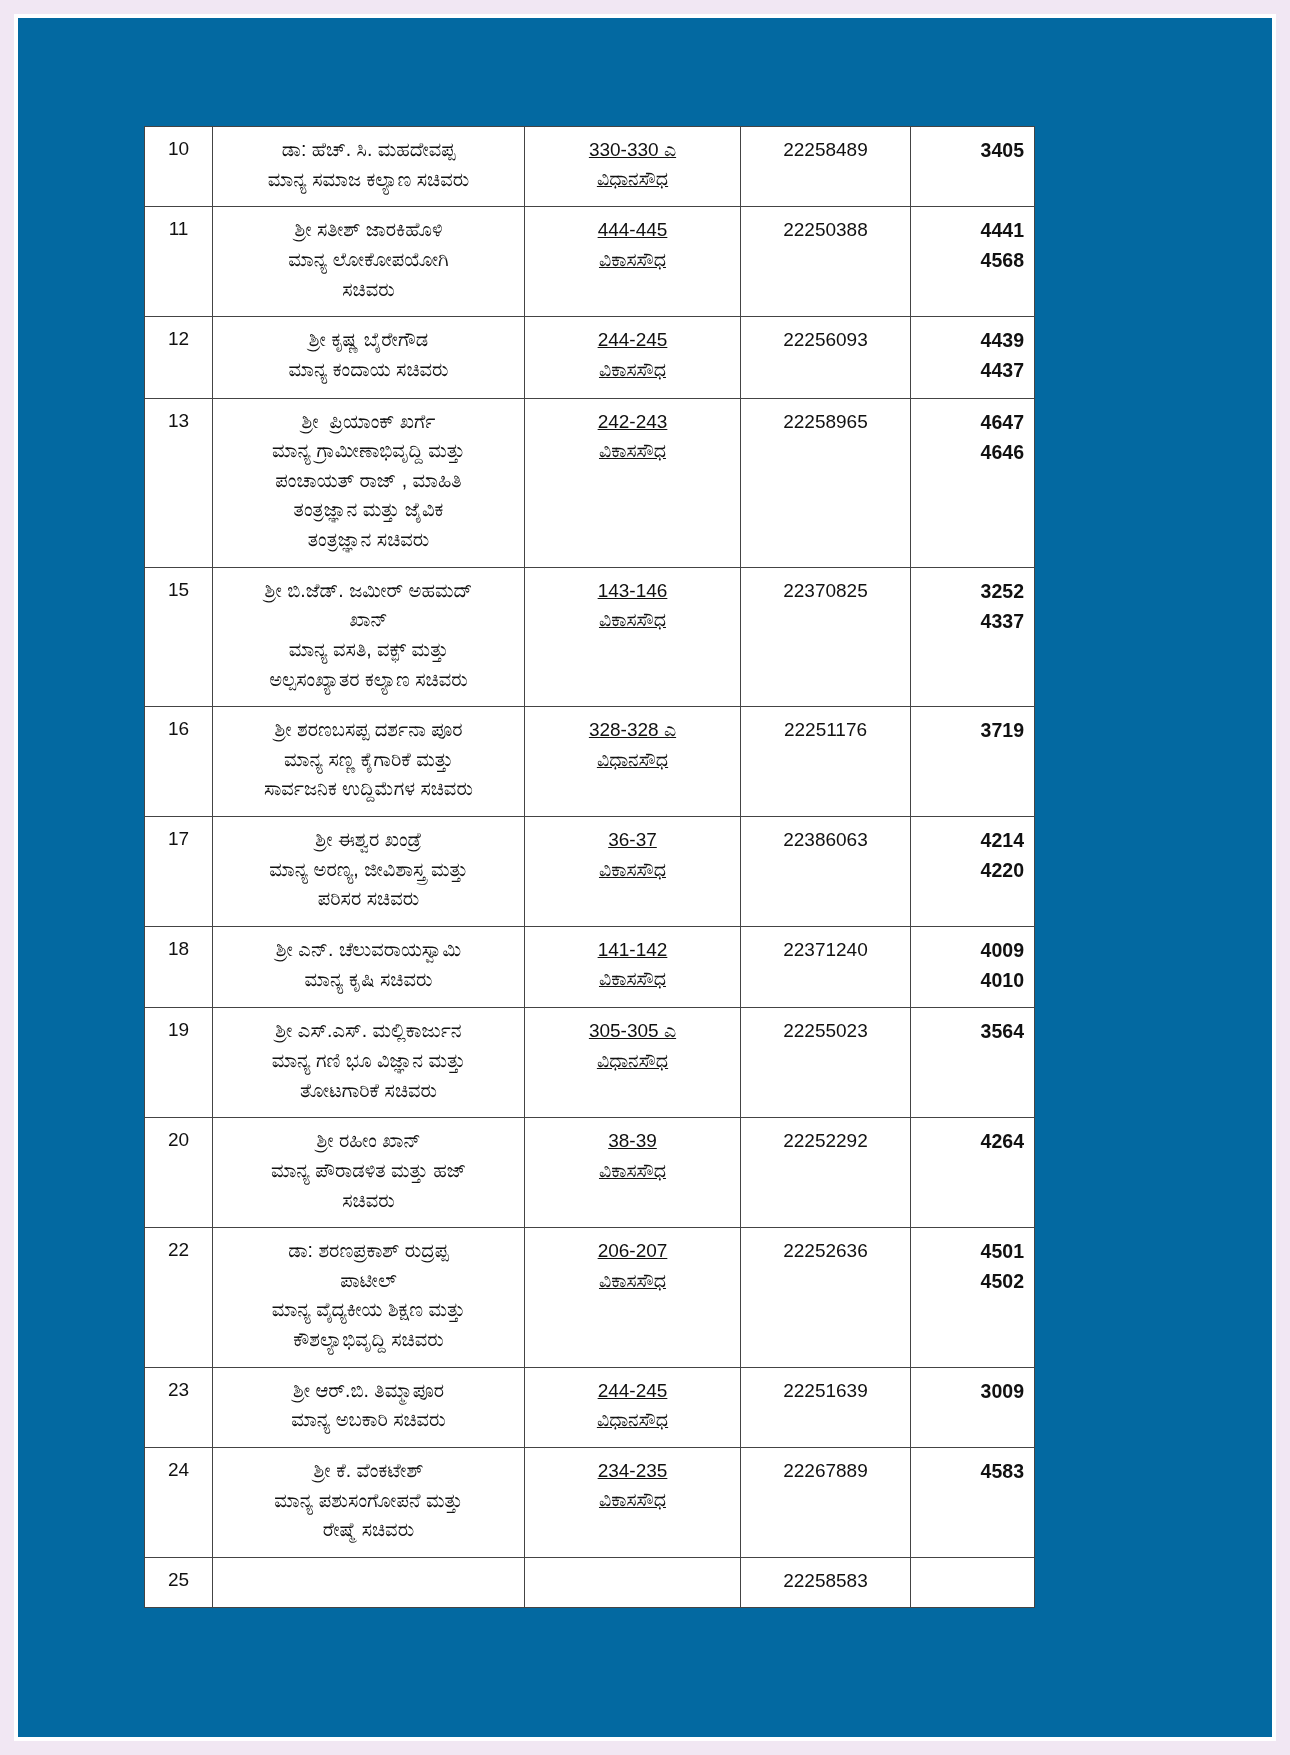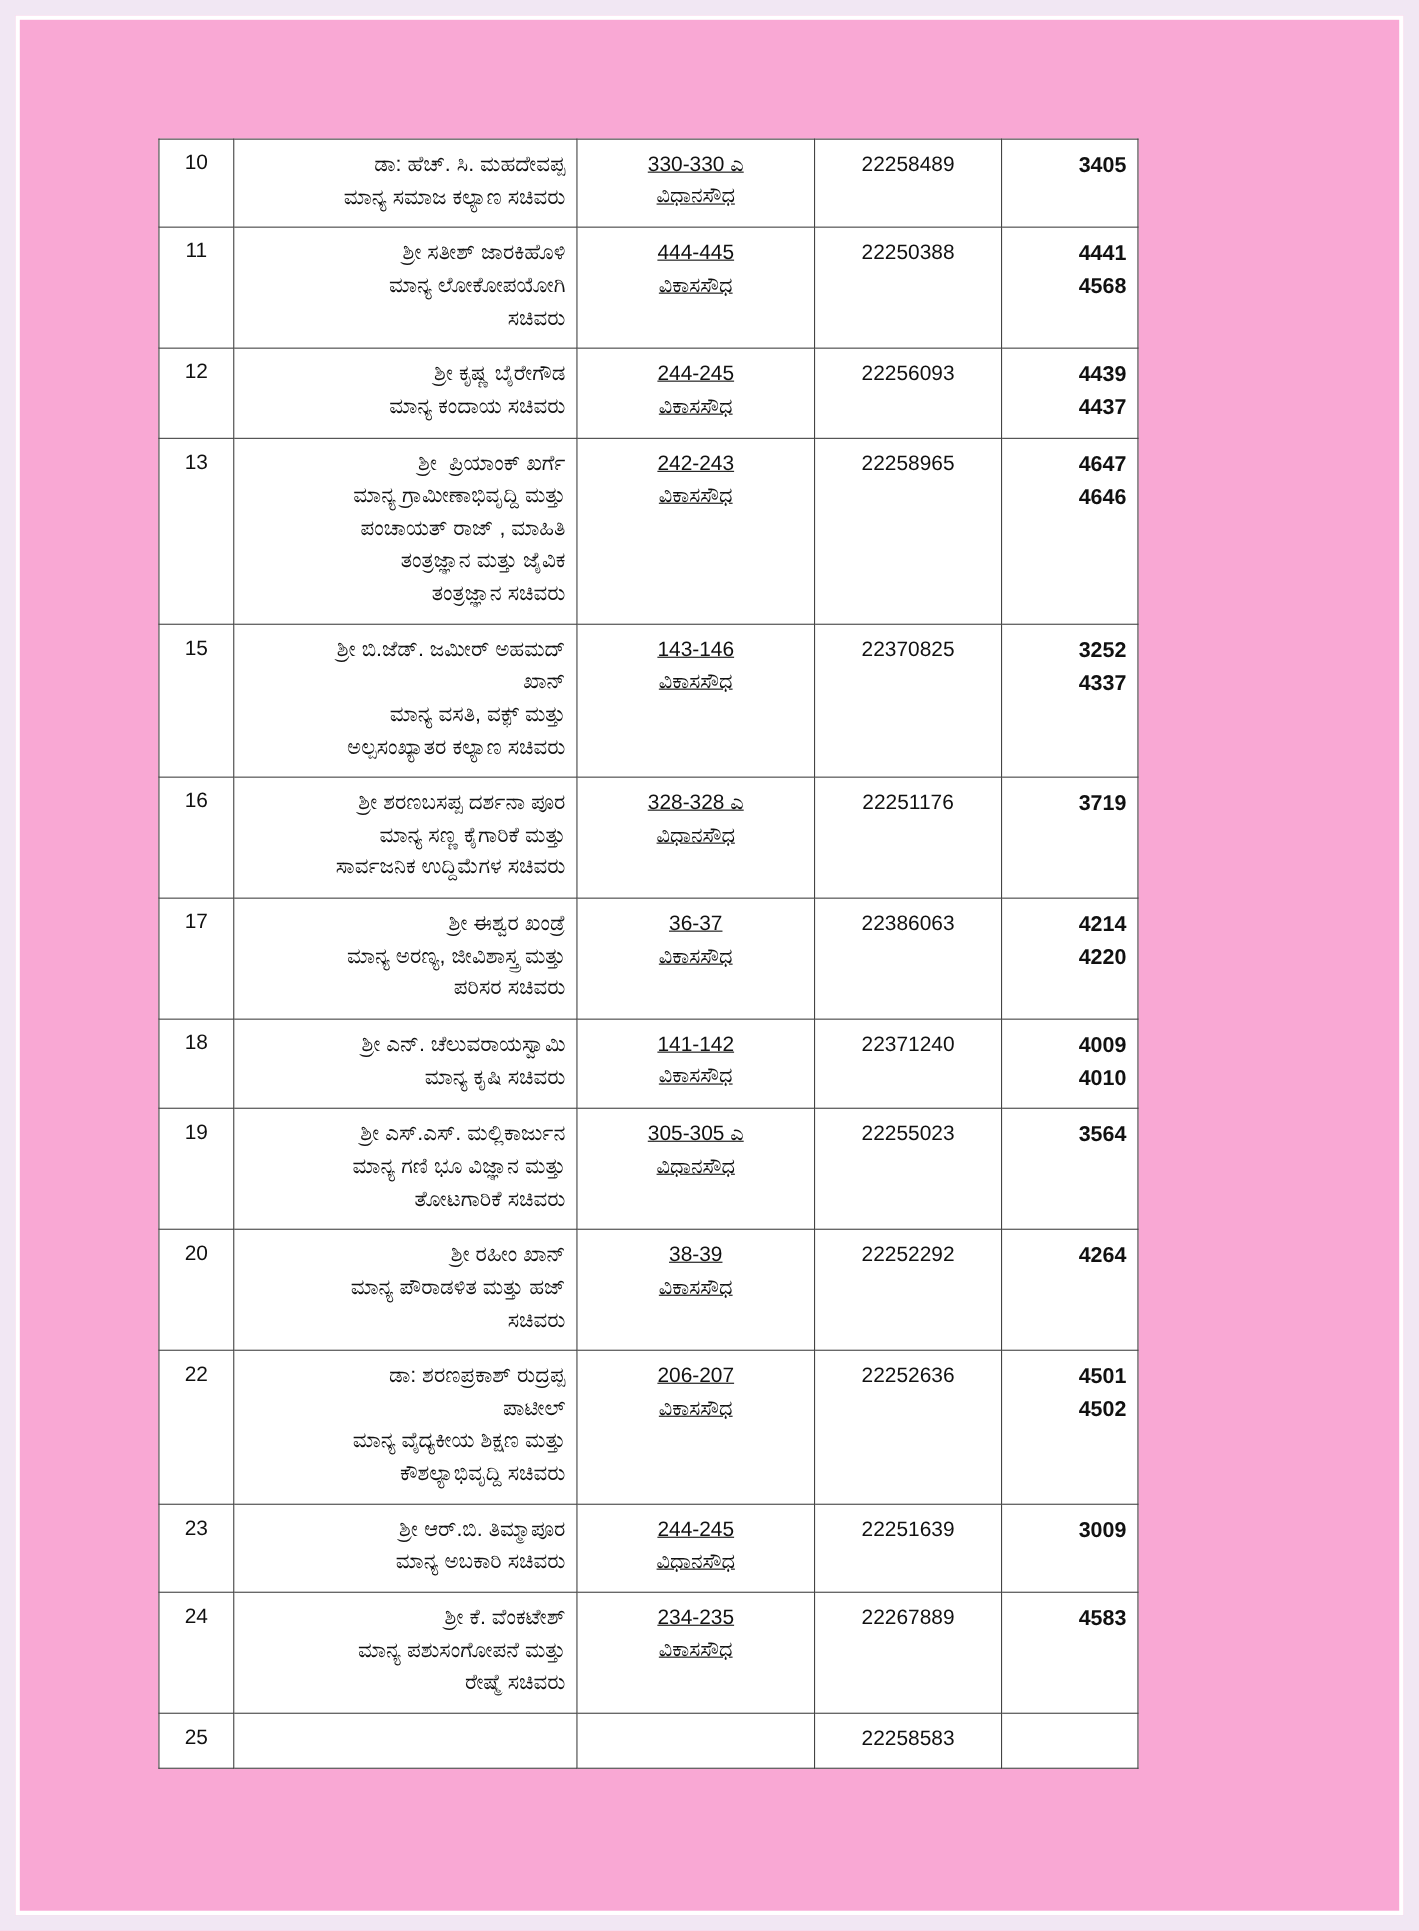--- a/index.html
+++ b/index.html
@@ -11,21 +11,21 @@
     height: 1755px;
     background: #ffffff;
     font-family: "Liberation Sans", "DejaVu Sans", sans-serif;
     overflow: hidden;
   }
   .page-frame {
     position: absolute;
     left: 0; top: 0;
     width: 1290px;
     height: 1755px;
-    background: #f9a8d4;
+    background: #0369a1;
     box-sizing: border-box;
     border: 14px solid #f1e7f3;
   }
   .page-frame::before {
     content: "";
     position: absolute;
     left: 0; top: 0; right: 0; bottom: 0;
     border: 4px solid #ffffff;
     pointer-events: none;
   }
@@ -55,21 +55,21 @@
 
   td.sl {
     text-align: center;
     font-size: 19px;
     line-height: 1.5;
     padding-top: 9px;
   }
   td.name {
     font-size: 19.5px;
     line-height: 1.52;
-    text-align: right;
+    text-align: center;
     padding-left: 12px;
   }
   td.room {
     text-align: center;
     font-size: 19px;
     line-height: 1.55;
     text-decoration: underline;
   }
   td.phone {
     text-align: center;

